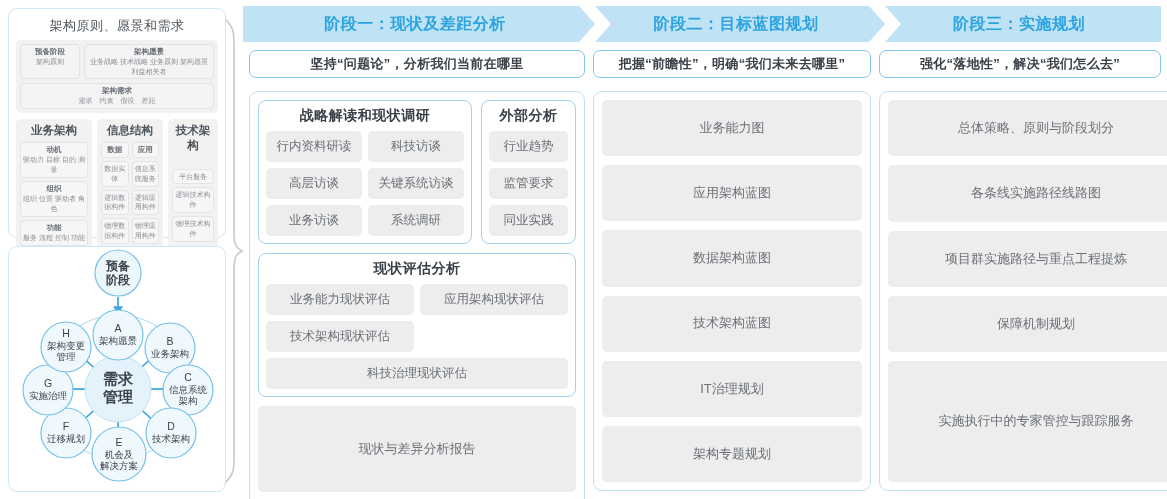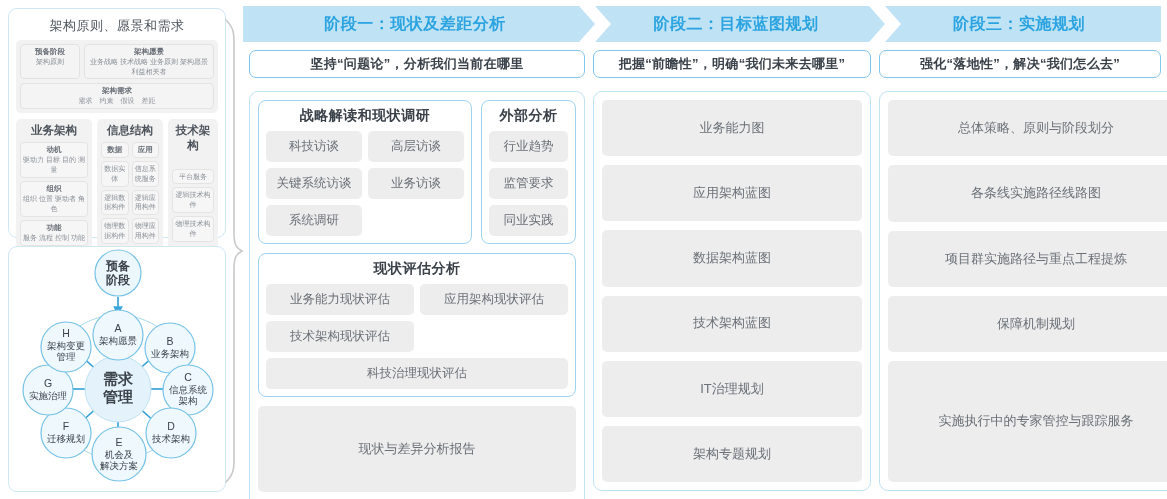--- a/index.html
+++ b/index.html
@@ -319,20 +319,21 @@
 <div id="subtitle-1" class="subtitle-pill">坚持“问题论”，分析我们当前在哪里</div>
 <div id="subtitle-2" class="subtitle-pill">把握“前瞻性”，明确“我们未来去哪里”</div>
 <div id="subtitle-3" class="subtitle-pill">强化“落地性”，解决“我们怎么去”</div>
 
 <div id="stage-col-1" class="stage-col">
   <div id="s1-top-row">
 
     <div id="s1-left" class="inner-card">
       <div class="inner-title">战略解读和现状调研</div>
       <div class="grid2">
+        <div class="chip chip-s1">行内资料研读</div>
         <div class="chip chip-s1">科技访谈</div>
         <div class="chip chip-s1">高层访谈</div>
         <div class="chip chip-s1">关键系统访谈</div>
         <div class="chip chip-s1">业务访谈</div>
         <div class="chip chip-s1">系统调研</div>
       </div>
     </div>
 
     <div id="s1-right" class="inner-card">
       <div class="inner-title">外部分析</div>

